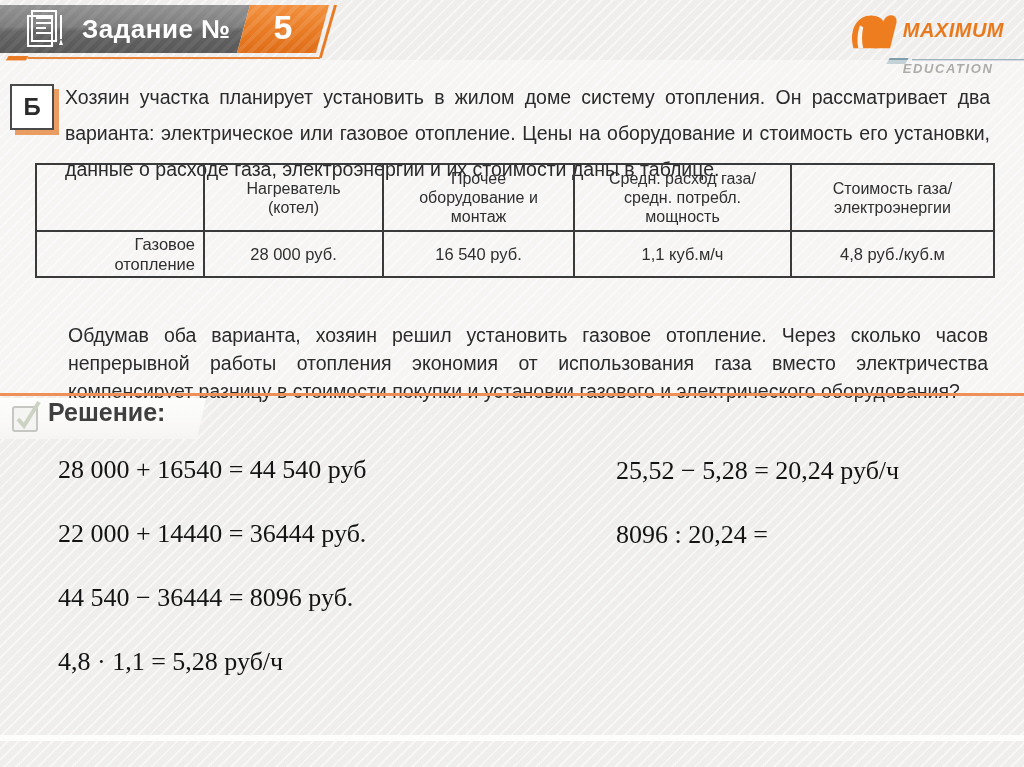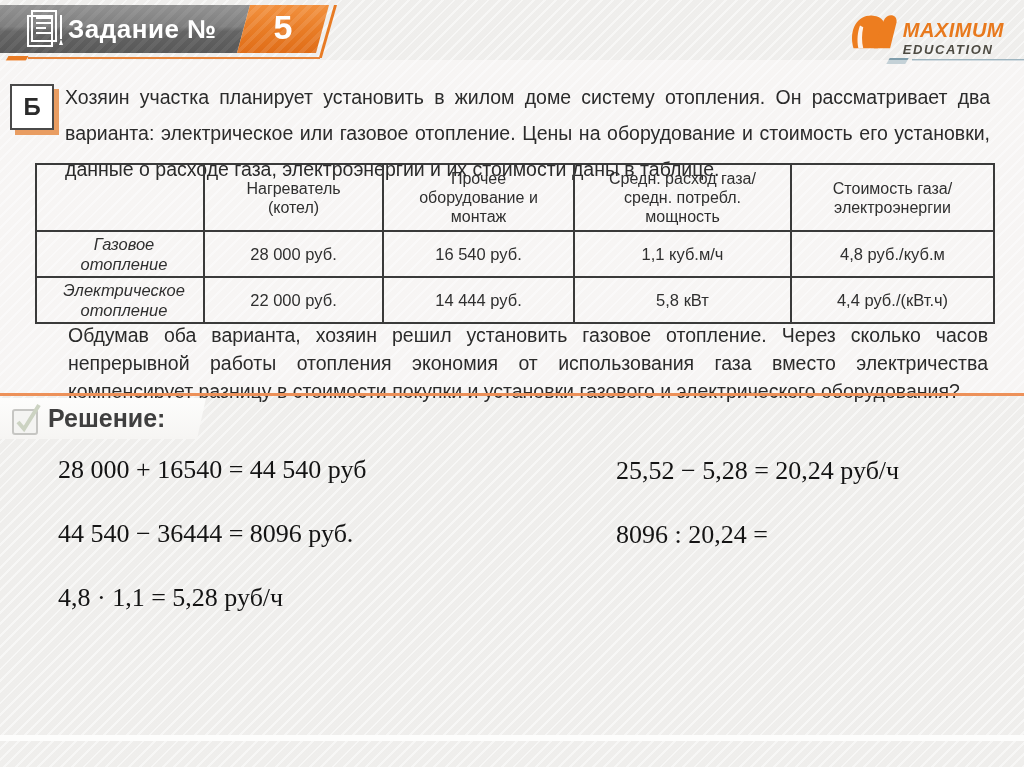--- a/index.html
+++ b/index.html
@@ -18,21 +18,21 @@
   .banner-gray {
     position:absolute; left:0; top:5px; width:250px; height:48px;
     background-image:
       repeating-linear-gradient(315deg, rgba(255,255,255,0.06) 0 4px, transparent 4px 9px),
       linear-gradient(180deg,#929292 0%,#7e7e7e 45%,#646464 55%,#585858 100%);
     clip-path: polygon(0 0, 100% 0, calc(100% - 13px) 100%, 0 100%);
     display:flex; align-items:center;
   }
   .banner-title {
     color:#fff; font-size:26px; font-weight:bold; letter-spacing:0.5px;
-    white-space:nowrap;
+    margin-left:14px; white-space:nowrap;
   }
   .doc-icon { margin-left:22px; width:46px; height:44px; flex:0 0 auto; }
   .banner-number {
     position:absolute; left:237px; top:5px; width:92px; height:48px;
     background-image:
       repeating-linear-gradient(315deg, rgba(255,255,255,0.10) 0 4px, transparent 4px 9px),
       linear-gradient(180deg,#f2913f 0%,#e87b24 55%,#e06d18 100%);
     clip-path: polygon(13px 0, 100% 0, calc(100% - 13px) 100%, 0 100%);
   }
   .banner-number span {
@@ -50,21 +50,21 @@
   }
   .accent-dash-right {
     position:absolute; left:888px; top:58px; width:19px; height:6px;
     background:#7f9dab; transform:skewX(-30deg);
   }
   .accent-line-right { position:absolute; left:912px; top:59px; width:112px; height:2px; background:#9db4bf; }
 
   
   .logo { position:absolute; right:20px; top:8px; display:flex; align-items:flex-start; }
   .logo-mark { width:52px; height:44px; margin-right:4px; margin-top:2px; }
-  .logo-text-col { display:flex; flex-direction:column; margin-top:12px; }
+  .logo-text-col { display:flex; flex-direction:column; margin-top:12px;gap:19px; }
   .logo-brand { color:#e8791d; font-size:20px; font-weight:bold; font-style:italic; letter-spacing:0.5px; line-height:1; }
   .logo-sub { color:#4d4a42; font-size:13px; font-weight:bold; font-style:italic; letter-spacing:1.6px; margin-top:2px; }
 
   
   .task-card { position:absolute; left:0; top:60px; width:1024px; height:333px; background:rgba(253,252,251,0.55); }
   .divider { position:absolute; left:0; top:393px; width:1024px; height:3px; background:#ed9159; }
 
   .variant-box {
     position:absolute; left:10px; top:84px; width:44px; height:46px;
     background:#fff; border:2px solid #4a4a4a;
@@ -87,29 +87,29 @@
     border-collapse:collapse; table-layout:fixed;
     color:#2f2f2f;
   }
   table.heating th, table.heating td {
     border:2px solid #3a3a3a; vertical-align:middle;
     overflow-wrap:anywhere;
   }
   table.heating th { font-weight:normal; font-size:16px; line-height:19px; text-align:center; height:59px; padding:4px 14px; }
   table.heating th.col-heater { padding:4px 30px; }
   table.heating td { font-size:16.5px; line-height:20px; text-align:center; height:46px; padding:2px 8px; }
-  table.heating td.row-label { text-align:center; padding-left:16px;font-style:italic; }
+  table.heating td.row-label { text-align:right; padding-left:16px; }
 
   
   .solution-bar {
     position:absolute; left:0; top:398px; width:206px; height:41px;
     background:linear-gradient(180deg,#fdfdfc,#f6f5f3);
     clip-path:polygon(0 0, 100% 0, calc(100% - 9px) 100%, 0 100%);
     box-shadow:0 2px 3px rgba(0,0,0,0.15);
-    display:flex; align-items:center;
+    display:flex; align-items:flex-start;
   }
   .check-icon { width:34px; height:36px; margin-left:10px; flex:0 0 auto; }
   .solution-heading { font-size:25px; font-weight:bold; color:#3f3f3f; margin-left:4px; white-space:nowrap; }
 
   .eq-col { position:absolute; font-family:"Liberation Serif", serif; font-size:26px; color:#141414; }
   .eq-left { left:58px; top:455px; }
   .eq-right { left:616px; top:456px; }
   .eq-line { height:30px; margin-bottom:34px; white-space:nowrap; }
 
   
@@ -185,43 +185,37 @@
       </tr>
     </thead>
     <tbody>
       <tr>
         <td class="row-label">Газовое отопление</td>
         <td>28 000 руб.</td>
         <td>16 540 руб.</td>
         <td>1,1 куб.м/ч</td>
         <td>4,8 руб./куб.м</td>
       </tr>
-      <tr>
-        <td class="row-label">Электрическое отопление</td>
-        <td>22 000 руб.</td>
-        <td>14 444 руб.</td>
-        <td>5,8 кВт</td>
-        <td>4,4 руб./(кВт.ч)</td>
-      </tr>
     </tbody>
   </table>
 
   <div class="task-question">Обдумав оба варианта, хозяин решил установить газовое отопление. Через сколько часов непрерывной работы отопления экономия от использования газа вместо электричества компенсирует разницу в стоимости покупки и установки газового и электрического оборудования?</div>
   <div class="divider"></div>
 
   <div class="solution-bar">
     <svg class="check-icon" viewBox="0 0 34 36" fill="none">
       <rect x="3" y="9" width="24" height="24" rx="2" fill="#f4f4f2" stroke="#c6c6c3" stroke-width="2"></rect>
       <polyline points="8,21 14,28 29,4" stroke="#ccd3c2" stroke-width="4" fill="none"></polyline>
     </svg>
     <div class="solution-heading">Решение:</div>
   </div>
 
   <div class="eq-col eq-left">
     <div class="eq-line">28 000 + 16540 = 44 540 руб</div>
+    <div class="eq-line">22 000 + 14440 = 36444 руб.</div>
     <div class="eq-line">44 540 − 36444 = 8096 руб.</div>
     <div class="eq-line">4,8 ·  1,1 = 5,28 руб/ч</div>
   </div>
   <div class="eq-col eq-right">
     <div class="eq-line">25,52 − 5,28 = 20,24 руб/ч</div>
     <div class="eq-line">8096 :  20,24 =</div>
   </div>
 
   <div class="footer-gap"></div>
 

